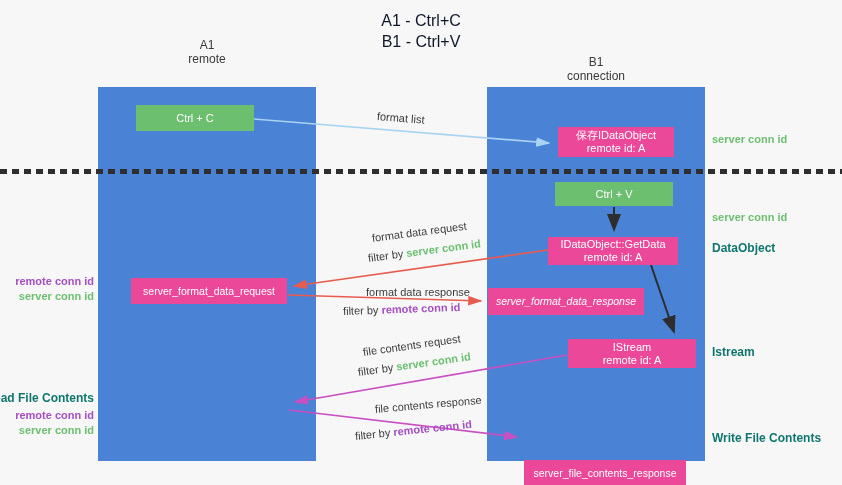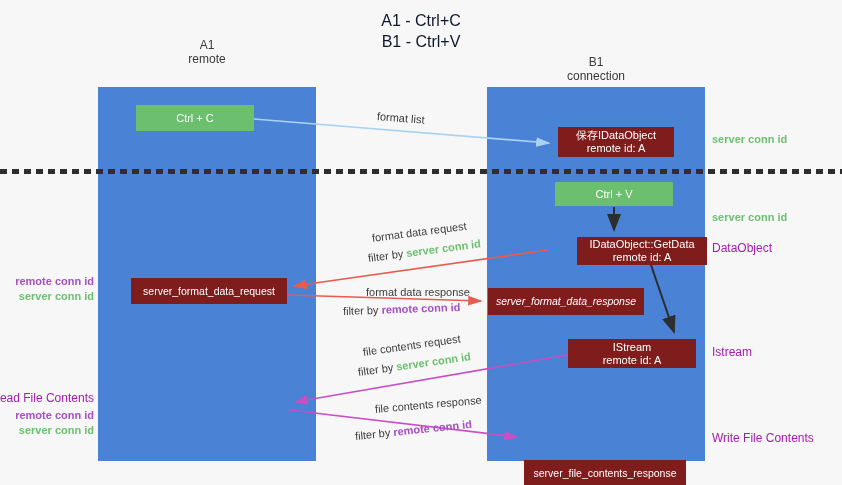--- a/index.html
+++ b/index.html
@@ -9,28 +9,28 @@
          font-size:16px;line-height:21px;}
   .col-header{position:absolute;text-align:center;color:#3a3a3a;font-size:12px;line-height:14px;}
   .lane{position:absolute;background:#4a82d6;}
 
   .divider{position:absolute;left:0;width:842px;top:169px;height:5px;
            background:repeating-linear-gradient(90deg,#2e2e2e 0 7px,rgba(0,0,0,0) 7px 12px);}
 
   .node{position:absolute;display:flex;flex-direction:column;align-items:center;justify-content:center;
         color:#ffffff;text-align:center;font-size:11px;line-height:13px;}
   .node.green{background:#6cbf6e;}
-  .node.orange{background:#7f1d1d;}
+  .node.orange{background:#ec4899;}
   .node.small{font-size:10.5px;}
 
   .edge-label{position:absolute;color:#3c3c3c;font-size:11px;white-space:nowrap;transform-origin:left center;}
   .k-green{color:#6cc070;font-weight:bold;}
   .k-purple{color:#a54fc5;font-weight:bold;}
 
-  .annot{position:absolute;font-size:12px;color:#a21caf;white-space:nowrap;}
+  .annot{position:absolute;font-size:12px;color:#0f766e;white-space:nowrap;font-weight:bold;}
   .annot.green{color:#6cc070;font-weight:bold;font-size:11px;}
   .annot-left{position:absolute;text-align:right;font-size:11px;font-weight:bold;line-height:15px;white-space:nowrap;}
   .annot-left .purple{color:#a54fc5;}
   .annot-left .green{color:#6cc070;}
 
   svg.arrows{position:absolute;left:0;top:0;pointer-events:none;}
 </style>
 </head>
 <body>
 
@@ -85,21 +85,21 @@
 
   <div class="node orange" style="left:558px;top:127px;width:116px;height:30px;">
     <span>保存IDataObject</span>
     <span>remote id: A</span>
   </div>
 
   <div class="node green" style="left:555px;top:182px;width:118px;height:24px;">
     <span>Ctrl + V</span>
   </div>
 
-  <div class="node orange" style="left:548px;top:237px;width:130px;height:28px;margin-left:29px;">
+  <div class="node orange" style="left:548px;top:237px;width:130px;height:28px;">
     <span>IDataObject::GetData</span>
     <span>remote id: A</span>
   </div>
 
   <div class="node orange" style="left:568px;top:339px;width:128px;height:29px;">
     <span>IStream</span>
     <span>remote id: A</span>
   </div>
 
   <div class="node orange small" style="left:131px;top:278px;width:156px;height:26px;">

